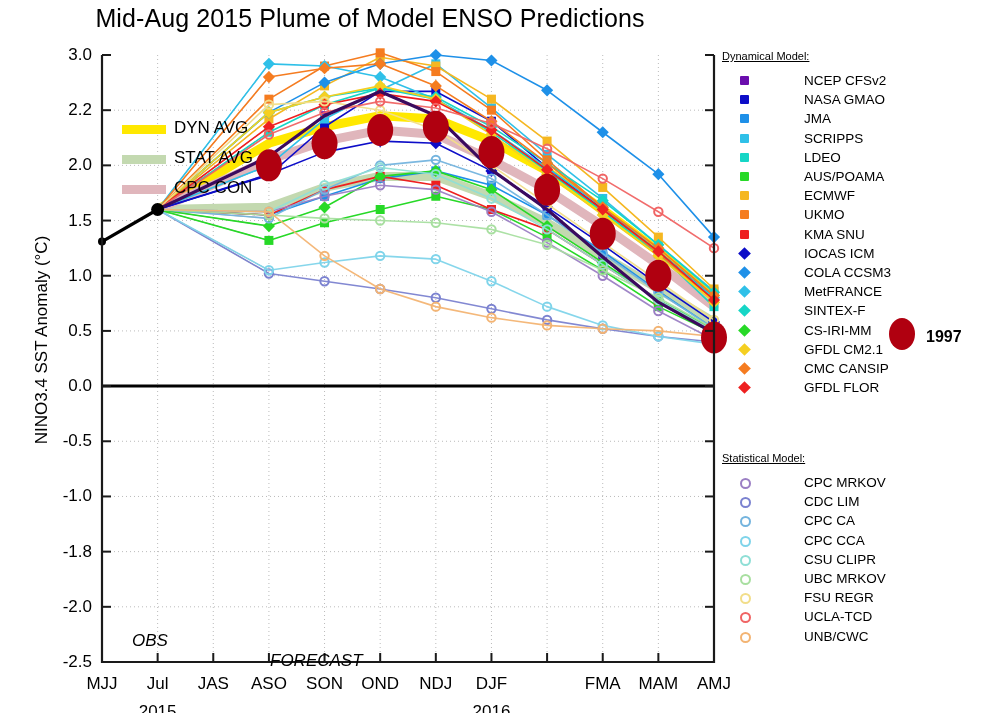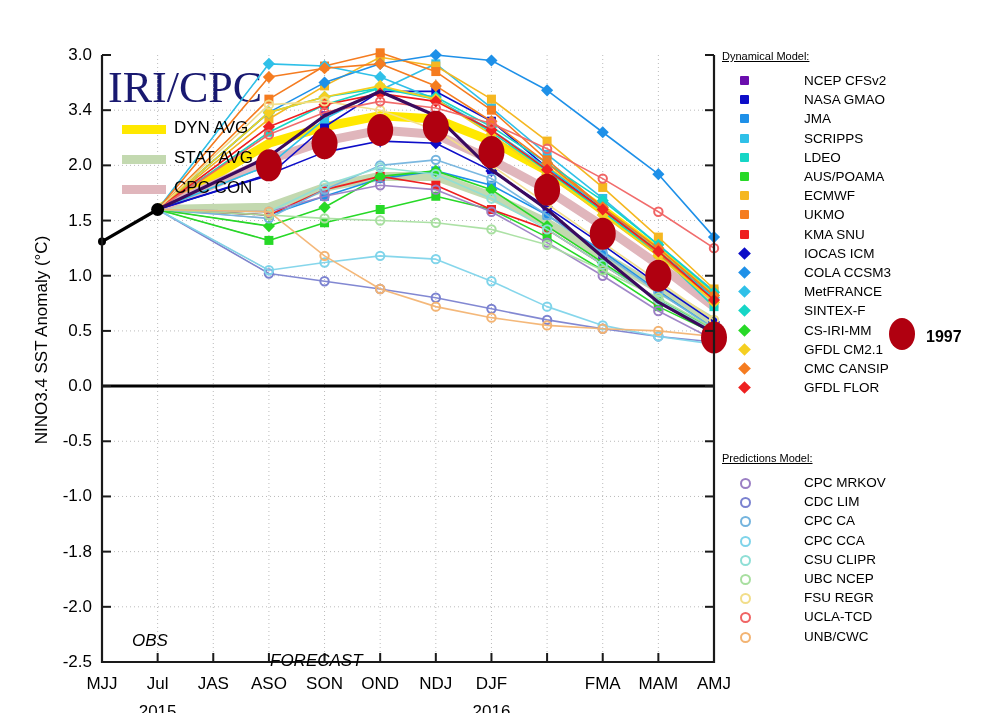--- a/index.html
+++ b/index.html
@@ -25,24 +25,24 @@
   .mk.sq{border-radius:1px;}
   .mk.di{transform:rotate(45deg);}
   .mk.op{background:transparent !important;border-width:2px;border-style:solid;border-radius:50%;}
   .y97lab{position:absolute;font-size:16px;font-weight:bold;left:926px;top:328px;}
 </style>
 </head>
 <body>
 
 <div id="root">
 
+  <div id="chart-title">Mid-Aug 2015 Plume of Model ENSO Predictions</div>
 
   <div class="axis-label-y">NINO3.4 SST Anomaly (°C)</div>
 
-  <div class="brand">IRI/CPC</div>
 
   <div id="plot-wrap">
     <svg id="plot-svg" width="986" height="713">
         <line x1="157.63636363636363" y1="55" x2="157.63636363636363" y2="662" stroke="#bbb" stroke-width="1" stroke-dasharray="1,3"></line>
         <line x1="213.27272727272725" y1="55" x2="213.27272727272725" y2="662" stroke="#bbb" stroke-width="1" stroke-dasharray="1,3"></line>
         <line x1="268.9090909090909" y1="55" x2="268.9090909090909" y2="662" stroke="#bbb" stroke-width="1" stroke-dasharray="1,3"></line>
         <line x1="324.5454545454545" y1="55" x2="324.5454545454545" y2="662" stroke="#bbb" stroke-width="1" stroke-dasharray="1,3"></line>
         <line x1="380.1818181818182" y1="55" x2="380.1818181818182" y2="662" stroke="#bbb" stroke-width="1" stroke-dasharray="1,3"></line>
         <line x1="435.8181818181818" y1="55" x2="435.8181818181818" y2="662" stroke="#bbb" stroke-width="1" stroke-dasharray="1,3"></line>
         <line x1="491.45454545454544" y1="55" x2="491.45454545454544" y2="662" stroke="#bbb" stroke-width="1" stroke-dasharray="1,3"></line>
@@ -400,21 +400,21 @@
         <line x1="602.7272727272727" y1="662" x2="602.7272727272727" y2="653" stroke="#1a1a1a" stroke-width="2"></line>
         <line x1="658.3636363636364" y1="662" x2="658.3636363636364" y2="653" stroke="#1a1a1a" stroke-width="2"></line>
         <line x1="714" y1="662" x2="714" y2="653" stroke="#1a1a1a" stroke-width="2"></line>
       </svg>
   </div>
 
   <div class="y97lab">1997</div>
 
   <div id="ticks-y">
       <div class="tick-y" style="left: 48px; top: 45px;">3.0</div>
-      <div class="tick-y" style="left: 48px; top: 100.182px;">3.4</div>
+      <div class="tick-y" style="left: 48px; top: 100.182px;">2.2</div>
       <div class="tick-y" style="left: 48px; top: 155.364px;">2.0</div>
       <div class="tick-y" style="left: 48px; top: 210.545px;">1.5</div>
       <div class="tick-y" style="left: 48px; top: 265.727px;">1.0</div>
       <div class="tick-y" style="left: 48px; top: 320.909px;">0.5</div>
       <div class="tick-y" style="left: 48px; top: 376.091px;">0.0</div>
       <div class="tick-y" style="left: 48px; top: 431.273px;">-0.5</div>
       <div class="tick-y" style="left: 48px; top: 486.455px;">-1.0</div>
       <div class="tick-y" style="left: 48px; top: 541.636px;">-1.8</div>
       <div class="tick-y" style="left: 48px; top: 596.818px;">-2.0</div>
       <div class="tick-y" style="left: 48px; top: 652px;">-2.5</div>
@@ -480,33 +480,33 @@
       <div class="mk di" style="left: 740px; top: 325.6px; background: rgb(39, 217, 39);"></div>
       <div class="lg-item" style="left: 764px; top: 322.6px;">CS-IRI-MM</div>
       <div class="mk di" style="left: 740px; top: 344.8px; background: rgb(245, 207, 33);"></div>
       <div class="lg-item" style="left: 764px; top: 341.8px;">GFDL CM2.1</div>
       <div class="mk di" style="left: 740px; top: 364px; background: rgb(245, 124, 32);"></div>
       <div class="lg-item" style="left: 764px; top: 361px;">CMC CANSIP</div>
       <div class="mk di" style="left: 740px; top: 383.2px; background: rgb(238, 32, 32);"></div>
       <div class="lg-item" style="left: 764px; top: 380.2px;">GFDL FLOR</div>
     </div>
   <div id="legend-stat">
-      <div class="lg-head" style="left: 722px; top: 452px;">Predictions Model:</div>
+      <div class="lg-head" style="left: 722px; top: 452px;">Statistical Model:</div>
       <div class="mk op" style="left: 740px; top: 478px; border-color: rgb(155, 127, 196); width: 7px; height: 7px;"></div>
       <div class="lg-item" style="left: 764px; top: 475px;">CPC MRKOV</div>
       <div class="mk op" style="left: 740px; top: 497.2px; border-color: rgb(123, 130, 208); width: 7px; height: 7px;"></div>
       <div class="lg-item" style="left: 764px; top: 494.2px;">CDC LIM</div>
       <div class="mk op" style="left: 740px; top: 516.4px; border-color: rgb(116, 180, 222); width: 7px; height: 7px;"></div>
       <div class="lg-item" style="left: 764px; top: 513.4px;">CPC CA</div>
       <div class="mk op" style="left: 740px; top: 535.6px; border-color: rgb(127, 212, 234); width: 7px; height: 7px;"></div>
       <div class="lg-item" style="left: 764px; top: 532.6px;">CPC CCA</div>
       <div class="mk op" style="left: 740px; top: 554.8px; border-color: rgb(143, 223, 214); width: 7px; height: 7px;"></div>
       <div class="lg-item" style="left: 764px; top: 551.8px;">CSU CLIPR</div>
       <div class="mk op" style="left: 740px; top: 574px; border-color: rgb(168, 223, 160); width: 7px; height: 7px;"></div>
-      <div class="lg-item" style="left: 764px; top: 571px;">UBC NCEP</div>
+      <div class="lg-item" style="left: 764px; top: 571px;">UBC MRKOV</div>
       <div class="mk op" style="left: 740px; top: 593.2px; border-color: rgb(242, 222, 138); width: 7px; height: 7px;"></div>
       <div class="lg-item" style="left: 764px; top: 590.2px;">FSU REGR</div>
       <div class="mk op" style="left: 740px; top: 612.4px; border-color: rgb(240, 100, 100); width: 7px; height: 7px;"></div>
       <div class="lg-item" style="left: 764px; top: 609.4px;">UCLA-TCD</div>
       <div class="mk op" style="left: 740px; top: 631.6px; border-color: rgb(243, 180, 115); width: 7px; height: 7px;"></div>
       <div class="lg-item" style="left: 764px; top: 628.6px;">UNB/CWC</div>
     </div>
 <div style="position: absolute; left: 889px; top: 318px; width: 26px; height: 32px; border-radius: 50%; background: rgb(176, 0, 16);"></div>
   </div>
 

